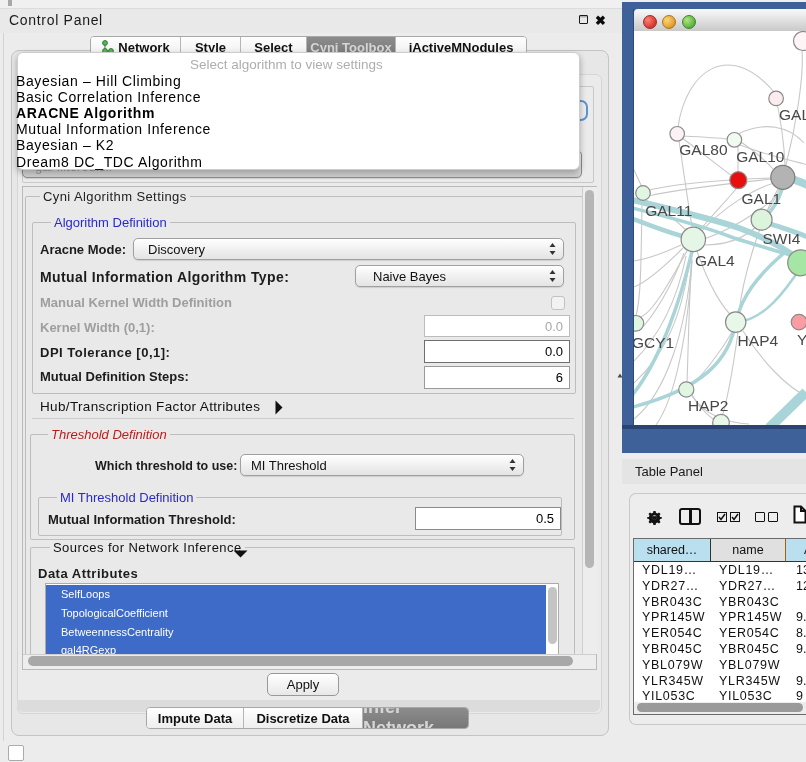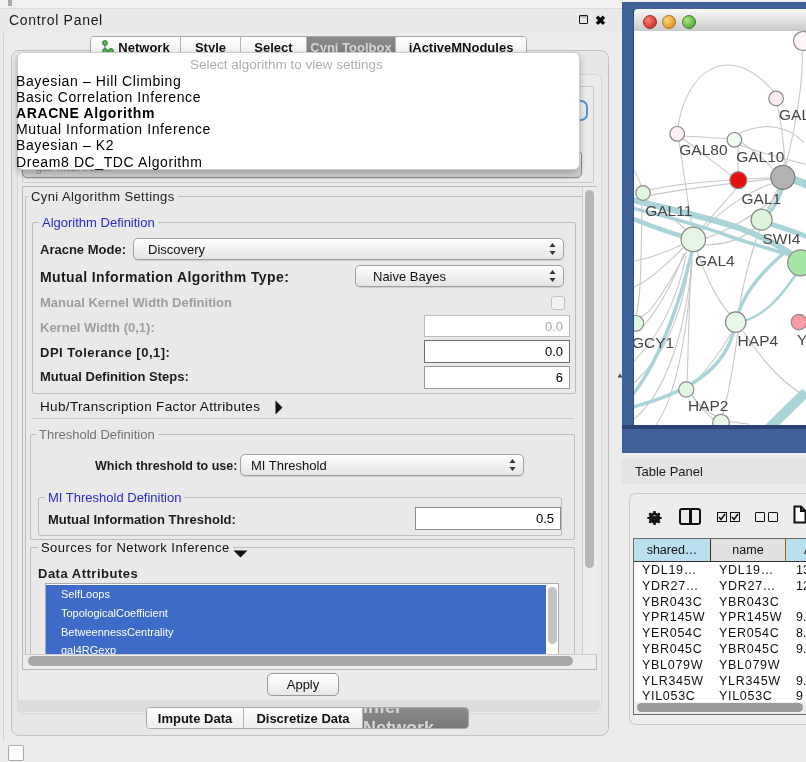--- a/index.html
+++ b/index.html
@@ -8,21 +8,21 @@
   .abs{position:absolute;}
   .lbl{font-size:13px;font-weight:bold;color:#1c1c1c;}
   .lbl.dis{color:#9e9e9e;}
   .combo{position:absolute;border:1px solid #a0a0a0;border-radius:5px;
      background:linear-gradient(#ffffff,#f2f2f2 45%,#e4e4e4);box-shadow:0 1px 1px rgba(0,0,0,.12);}
   .combo .ct{position:absolute;left:17px;top:3px;font-size:13px;color:#111;}
   .combo .arr{position:absolute;right:4px;top:2px;}
   .tfield{position:absolute;background:#fff;font-size:13px;text-align:right;}
   .tfield span{position:absolute;right:6px;top:3px;}
   .grp{position:absolute;border:1px solid #bdbdbd;border-radius:2px;}
-  .gtitle{position:absolute;top:-8px;font-size:13px;background:#e9e9e9;padding:0 3px;white-space:nowrap;}
+  .gtitle{position:absolute;top:-8px;font-size:13px;background:#e9e9e9;padding:0 3px;white-space:nowrap;margin-left:12px;}
 </style>
 </head>
 <body>
 
 <div class="abs" style="left:0;top:0;width:806px;height:8px;background:#f0f0f0;border-bottom:1px solid #dcdcdc;"></div>
 <div class="abs" style="left:8px;top:0;width:4px;height:6px;background:#a8a8a8;"></div>
 <div class="abs" style="left:0;top:9px;width:622px;height:24px;background:#e9e9e9;"></div>
 <div class="abs" style="left:9px;top:12px;font-size:14px;letter-spacing:0.7px;color:#1a1a1a;">Control Panel</div>
 
 <div class="abs" style="left:579px;top:14.5px;width:7px;height:7px;border:1.7px solid #1a1a1a;border-radius:1px;box-shadow:inset 0 1.5px 0 rgba(0,0,0,0.25);"></div>
@@ -86,21 +86,21 @@
     <span>6</span>
   </div>
 
 <div class="abs" style="left:40px;top:399px;font-size:13.5px;letter-spacing:0.35px;color:#111;">Hub/Transcription Factor Attributes</div>
 <svg class="abs" style="left:275px;top:400px;" width="8" height="15" viewBox="0 0 8 15">
     <path d="M0.5 0.5 L7.5 7.5 L0.5 14.5 Z" fill="#111"></path>
   </svg>
 <div class="abs" style="left:32px;top:418px;width:542px;height:1px;background:#cccccc;"></div>
 
 <div class="grp" style="left:30px;top:434px;width:543px;height:104px;"></div>
-<div class="gtitle" style="left:36px;top:427px;color:#737373;">Threshold Definition</div>
+<div class="gtitle" style="left:36px;top:427px;color:#b91c1c;font-style:italic;">Threshold Definition</div>
 
 <div class="lbl abs" style="left:95px;top:459px;font-size:12.5px;">Which threshold to use:</div>
 <div class="combo" style="left:240px;top:454px;width:282px;height:20px;">
     <span class="ct" style="left:10px;">MI Threshold</span>
   <svg class="arr" width="13" height="16" viewBox="0 0 13 16">
       <path d="M6.5 2 L9.5 6 L3.5 6 Z" fill="#333"></path>
       <path d="M6.5 14 L9.5 10 L3.5 10 Z" fill="#333"></path>
     </svg>
   </div>
 

